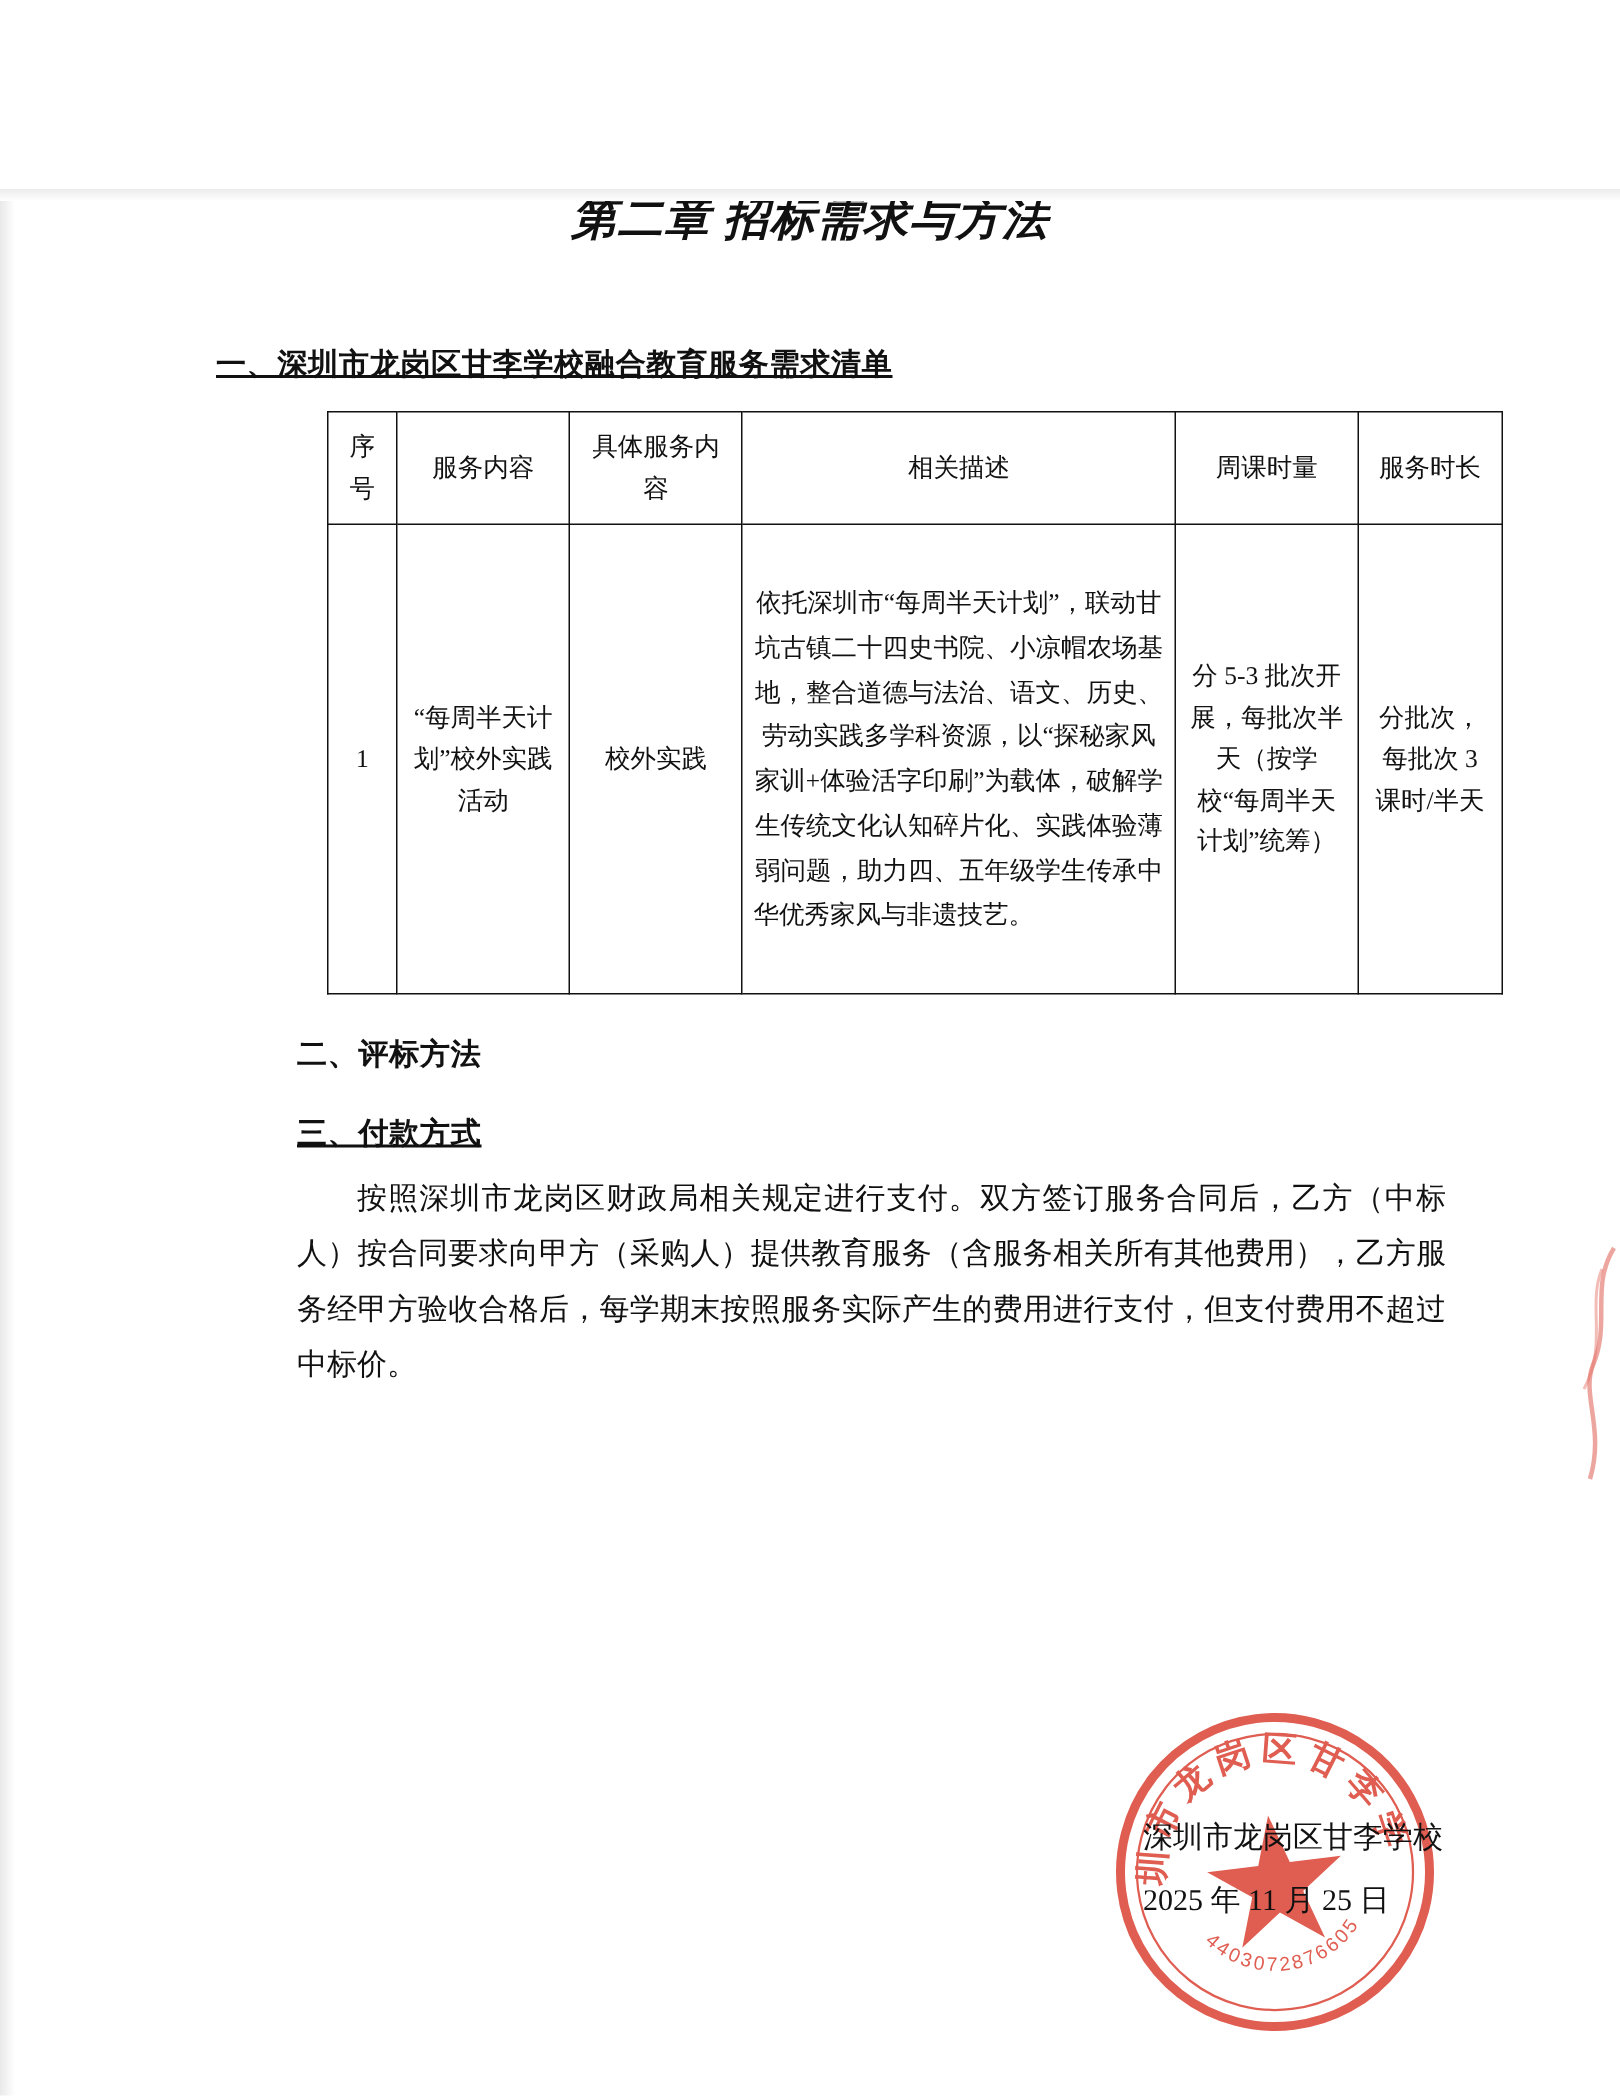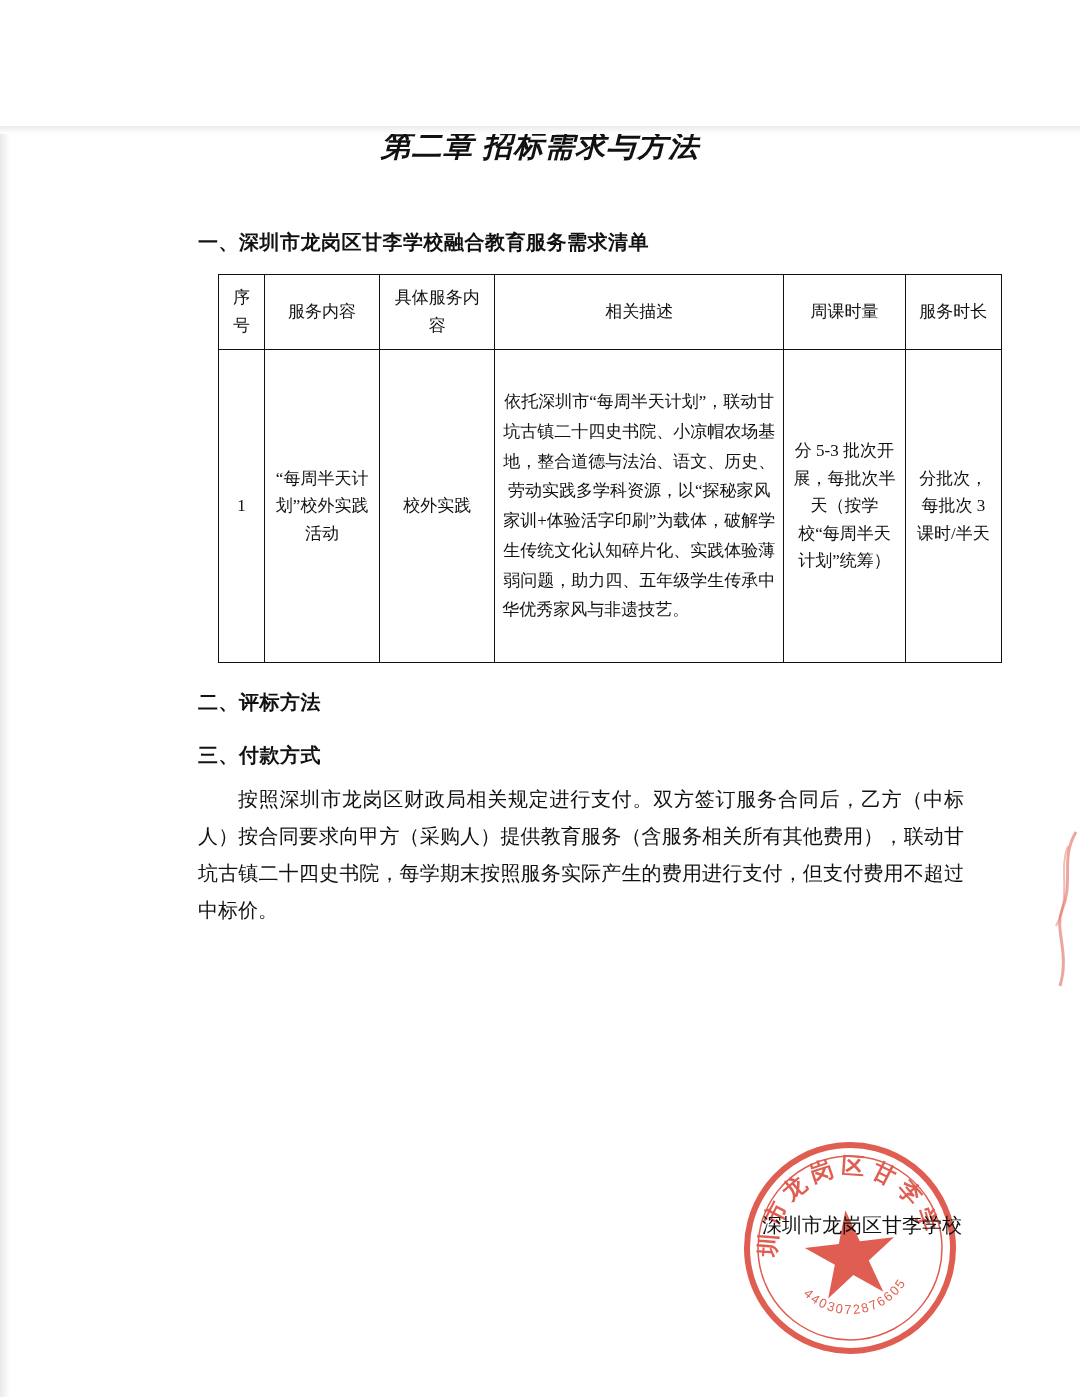--- a/index.html
+++ b/index.html
@@ -32,23 +32,23 @@
     font-family: "Liberation Serif", "DejaVu Serif", serif;
     font-style: italic;
   }
   .section-heading {
     font-size: 20px;
     font-weight: bold;
     margin: 0;
     padding: 0;
     letter-spacing: 0.5px;
   }
-  .heading-1 { margin-top: 62px; margin-left: 110px; }
+  .heading-1 { margin-top: 62px; margin-left: 56px; text-decoration: underline; }
   .heading-2 { margin-top: 26px; margin-left: 110px; }
-  .heading-3 { margin-top: 26px; margin-left: 110px; }
+  .heading-3 { margin-top: 26px; margin-left: 110px; text-decoration: underline; }
 
   table.req-table {
     border-collapse: collapse;
     margin-top: 18px;
     margin-left: 130px;
     width: 784px;
     table-layout: fixed;
     font-size: 17px;
     line-height: 1.62;
   }
@@ -181,40 +181,41 @@
         <td class="desc-cell">依托深圳市“每周半天计划”，联动甘坑古镇二十四史书院、小凉帽农场基地，整合道德与法治、语文、历史、劳动实践多学科资源，以“探秘家风家训+体验活字印刷”为载体，破解学生传统文化认知碎片化、实践体验薄弱问题，助力四、五年级学生传承中华优秀家风与非遗技艺。</td>
         <td>分 5-3 批次开展，每批次半天（按学校“每周半天计划”统筹）</td>
         <td>分批次，每批次 3 课时/半天</td>
       </tr>
     </tbody>
   </table>
 
   <div class="section-heading heading-2">二、评标方法</div>
 
   <div class="section-heading heading-3">三、付款方式</div>
-  <p class="para para-3">按照深圳市龙岗区财政局相关规定进行支付。双方签订服务合同后，乙方（中标人）按合同要求向甲方（采购人）提供教育服务（含服务相关所有其他费用），联动甘坑古镇二十四史书院，每学期末按照服务实际产生的费用进行支付，但支付费用不超过中标价。</p>
+  <p class="para para-3">按照深圳市龙岗区财政局相关规定进行支付。双方签订服务合同后，乙方（中标人）按合同要求向甲方（采购人）提供教育服务（含服务相关所有其他费用），乙方服务经甲方验收合格后，每学期末按照服务实际产生的费用进行支付，但支付费用不超过中标价。</p>
 
   <div class="seal">
     <svg width="220" height="220" viewBox="0 0 220 220" xmlns="http://www.w3.org/2000/svg">
       <circle cx="110" cy="110" r="103" fill="none" stroke="#d93a2b" stroke-width="6"></circle>
       <circle cx="110" cy="110" r="92" fill="none" stroke="#d93a2b" stroke-width="1.5"></circle>
       <path id="sealArc" d="M 110 110 m -74,0 a 74,74 0 1,1 148,0" fill="none" stroke="none"></path>
       <text font-family="Liberation Serif, serif" font-size="23" font-weight="bold" fill="#d93a2b">
         <textPath href="#sealArc" startOffset="50%" text-anchor="middle" letter-spacing="6">深圳市龙岗区甘李学校</textPath>
       </text>
       <path id="sealArcBottom" d="M 110 110 m -66,0 a 66,66 0 1,0 132,0" fill="none" stroke="none"></path>
       <text font-family="Liberation Sans, sans-serif" font-size="13" fill="#d93a2b">
         <textPath href="#sealArcBottom" startOffset="50%" text-anchor="middle" letter-spacing="2">4403072876605</textPath>
       </text>
       <polygon fill="#d93a2b" points="110,72 120.6,104.6 154.9,104.6 127.1,124.8 137.8,157.4 110,137.2 82.2,157.4 92.9,124.8 65.1,104.6 99.4,104.6"></polygon>
     </svg>
   </div>
 
   <div class="sign-block">
     <div class="sign-line">深圳市龙岗区甘李学校</div>
+    <div class="sign-line">2025 年 11 月 25 日</div>
   </div>
 
   <div class="edge-marks">
     <svg width="30" height="180" viewBox="0 0 30 180" xmlns="http://www.w3.org/2000/svg">
       <path d="M 26 6 C 10 32, 24 56, 12 84 C 4 104, 20 126, 10 160" fill="none" stroke="#d93a2b" stroke-width="3" opacity="0.6"></path>
       <path d="M 18 20 C 8 44, 22 70, 6 100" fill="none" stroke="#d93a2b" stroke-width="2" opacity="0.45"></path>
     </svg>
   </div>
 
 </div>

